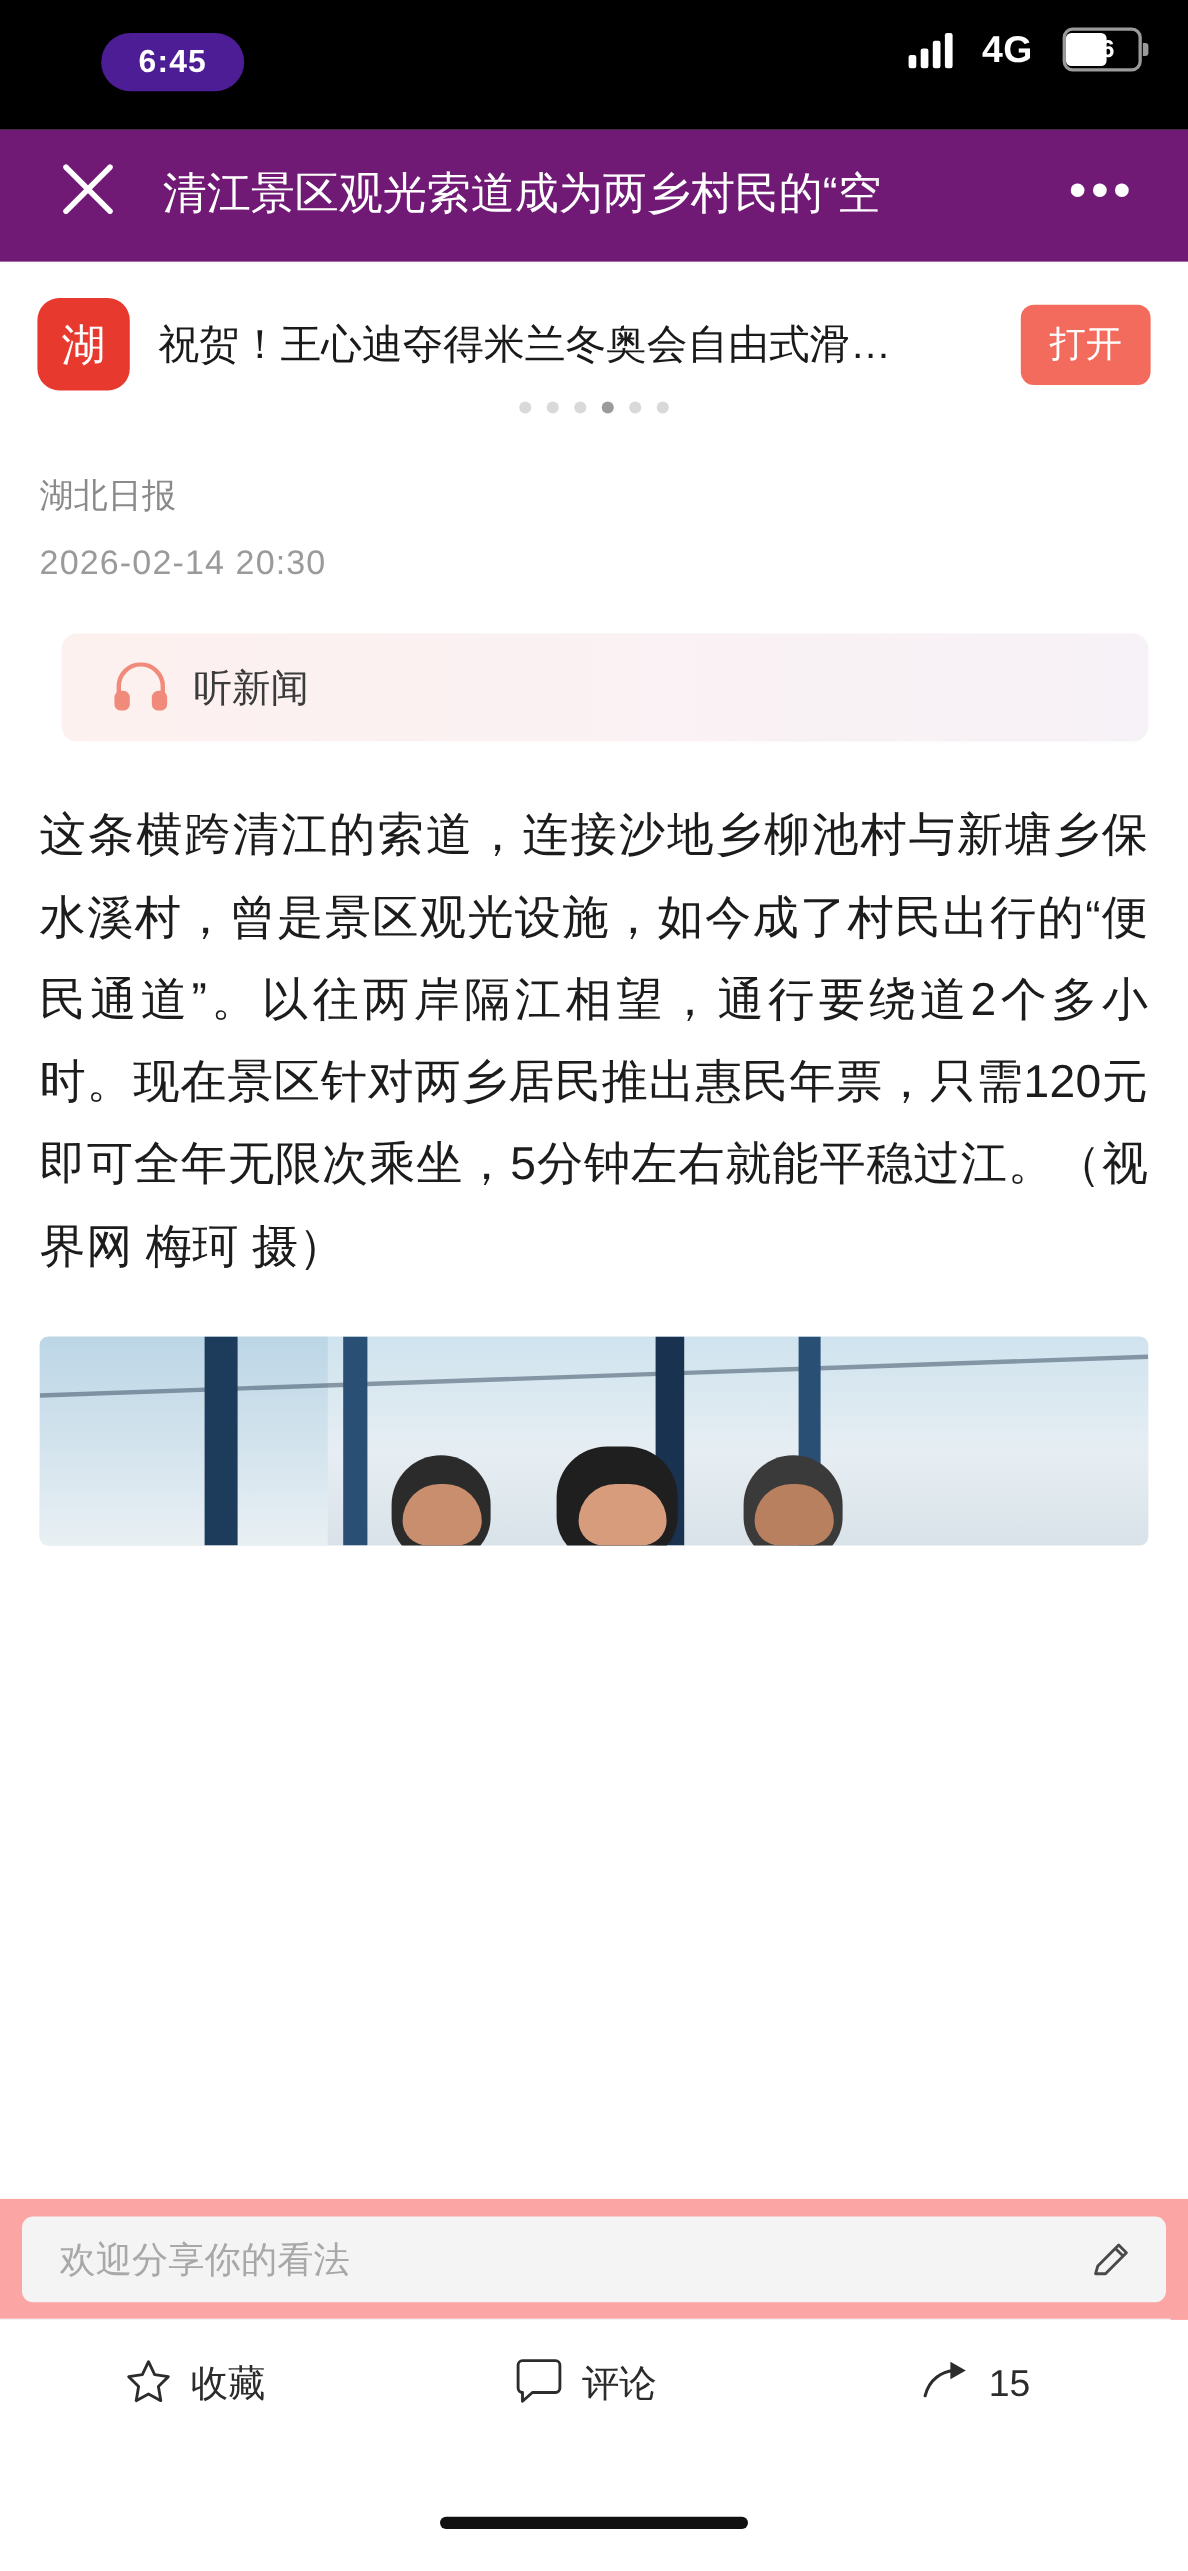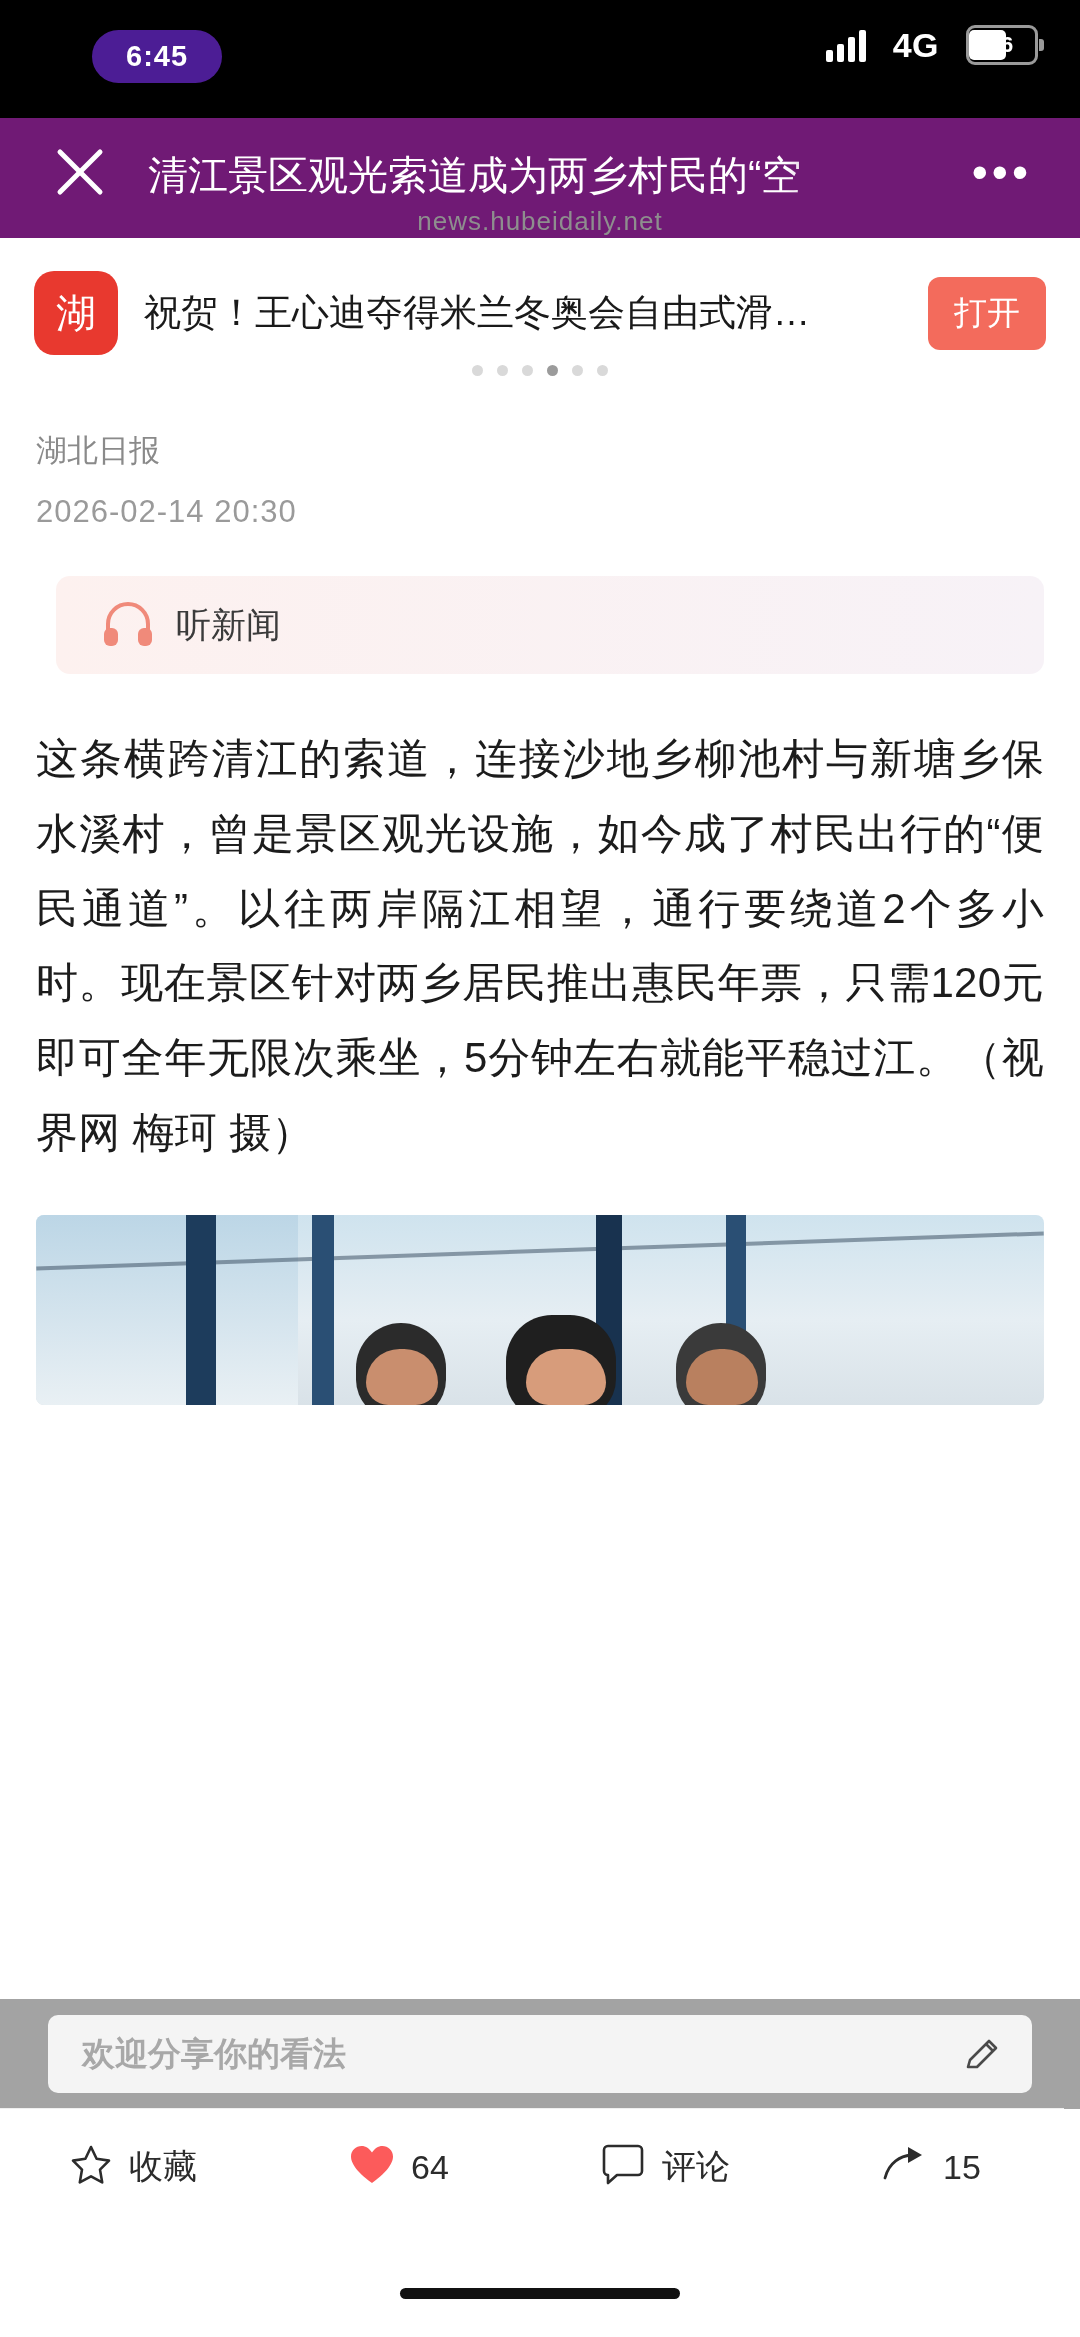--- a/index.html
+++ b/index.html
@@ -311,26 +311,25 @@
   .photo .face.f1 { left: 330px; }
   .photo .face.f2 { left: 490px; background:#d79c7b; width: 80px; }
   .photo .face.f3 { left: 650px; background:#b9805f; }
 
   
   .comment-bar {
     position: absolute;
     left: 0; right: 0;
     bottom: 228px;
     height: 110px;
-    background: #a3a3a3;
-    padding: 0 48px;
+    background: #fca5a5;
+    padding: 0 20px;
     box-sizing: border-box;
     display: flex;
     align-items: center;
-    font-weight: bold;
   }
   .comment-field {
     flex: 1;
     height: 78px;
     background: #f4f4f4;
     border-radius: 10px;
     display: flex;
     align-items: center;
     padding: 0 34px;
     box-sizing: border-box;
@@ -409,21 +408,20 @@
 
 <div class="navbar">
   <div class="nav-close">
     <svg width="60" height="60" viewBox="0 0 60 60">
       <line x1="10" y1="10" x2="50" y2="50" stroke="#ffffff" stroke-width="5" stroke-linecap="round"></line>
       <line x1="50" y1="10" x2="10" y2="50" stroke="#ffffff" stroke-width="5" stroke-linecap="round"></line>
     </svg>
   </div>
   <div class="nav-title">清江景区观光索道成为两乡村民的“空</div>
   <div class="nav-more">•••</div>
-  <div class="nav-url">news.hubeidaily.net</div>
 </div>
 
 <div class="ad-banner">
   <div class="ad-logo">湖</div>
   <div class="ad-text">祝贺！王心迪夺得米兰冬奥会自由式滑…</div>
   <button class="ad-open">打开</button>
   <div class="ad-dots">
     <i></i>
     <i></i>
     <i></i>
@@ -484,28 +482,20 @@
   <div class="action">
     <span>
       <svg width="44" height="44" viewBox="0 0 44 44">
         <path d="M22 4 L27.6 15.8 L40 17.6 L31 26.6 L33.2 39.4 L22 33.4 L10.8 39.4 L13 26.6 L4 17.6 L16.4 15.8 Z" fill="none" stroke="#2c2c2c" stroke-width="2.6" stroke-linejoin="round"></path>
       </svg>
     </span>
     <span class="lbl">收藏</span>
   </div>
   <div class="action">
     <span>
-      <svg width="46" height="44" viewBox="0 0 46 44">
-        <path d="M23 40 C6 28 2 19 2 13.6 C2 7.2 7 3 12.6 3 C16.8 3 20.6 5.6 23 9.6 C25.4 5.6 29.2 3 33.4 3 C39 3 44 7.2 44 13.6 C44 19 40 28 23 40 Z" fill="#fc5b5b"></path>
-      </svg>
-    </span>
-    <span class="lbl">64</span>
-  </div>
-  <div class="action">
-    <span>
       <svg width="46" height="42" viewBox="0 0 46 42">
         <path d="M4 6 a4 4 0 0 1 4-4 H38 a4 4 0 0 1 4 4 V27 a4 4 0 0 1 -4 4 H17 L8 39 V31 H8 a4 4 0 0 1 -4 -4 Z" fill="none" stroke="#2c2c2c" stroke-width="2.6" stroke-linejoin="round"></path>
       </svg>
     </span>
     <span class="lbl">评论</span>
   </div>
   <div class="action">
     <span>
       <svg width="46" height="42" viewBox="0 0 46 42">
         <path d="M4 34 C8 18 20 12 30 11" fill="none" stroke="#2c2c2c" stroke-width="2.8" stroke-linecap="round"></path>

